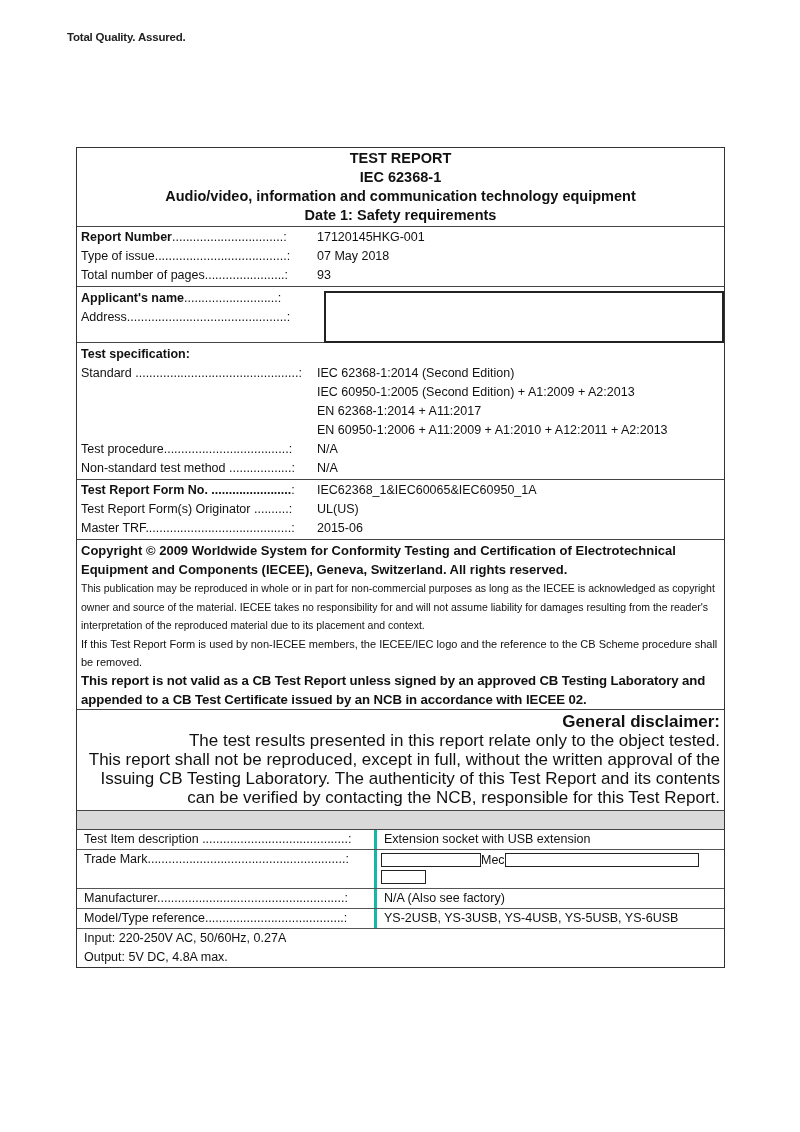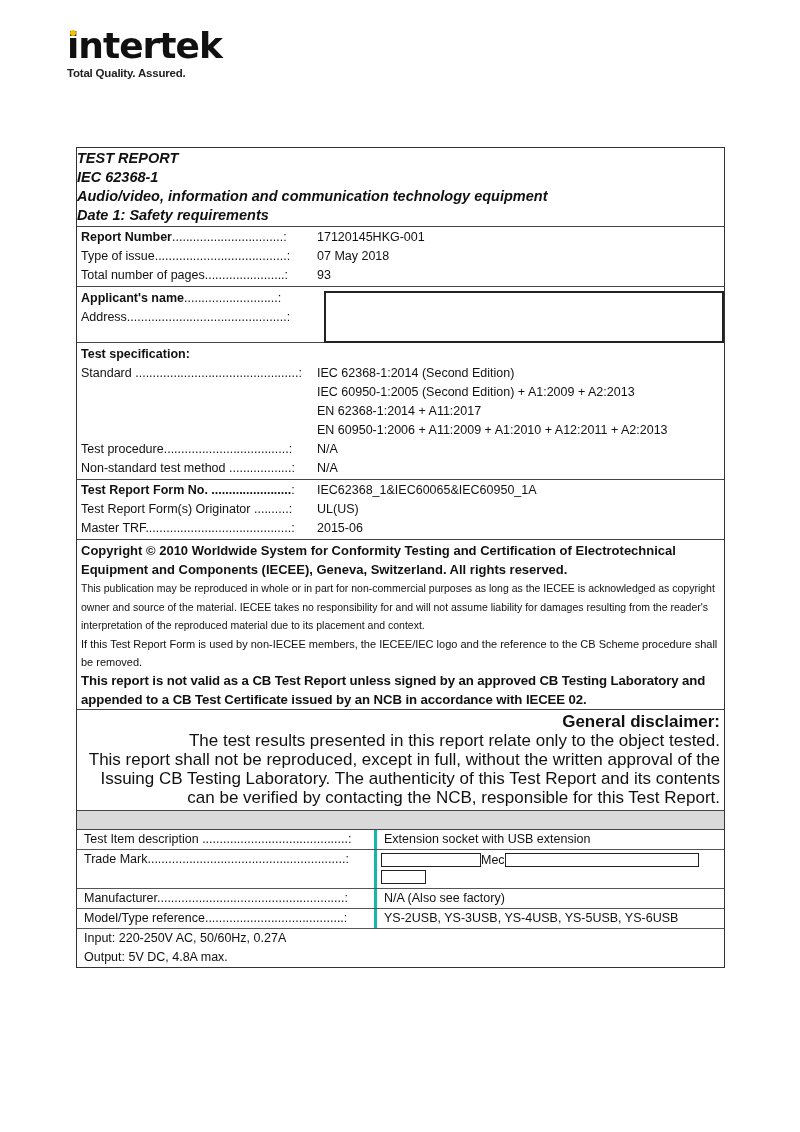--- a/index.html
+++ b/index.html
@@ -8,21 +8,21 @@
 
   .logo { position: absolute; left: 67px; top: 28px; }
   .logo-word { font-family: "DejaVu Sans", sans-serif; font-size: 36px; font-weight: bold; letter-spacing: -1px; color: #111; line-height: 36px; position: relative; }
   .logo-dot { position: absolute; left: 3px; top: 2px; width: 6px; height: 6px; border-radius: 50%; background: #f2c200; }
   .logo-tag { font-family: "Liberation Sans", sans-serif; font-size: 11.5px; font-weight: bold; color: #222; margin-top: 3px; letter-spacing: -0.2px; }
 
   .doc { position: absolute; left: 76px; top: 147px; width: 649px; border: 1.5px solid #333; }
   .sec { border-bottom: 1.5px solid #444; }
   .sec:last-child { border-bottom: none; }
 
-  .title { font-weight: bold; font-size: 14.5px; line-height: 19px; padding-top: 1px; padding-bottom: 1px; font-style: italic; }
+  .title { text-align: center; font-weight: bold; font-size: 14.5px; line-height: 19px; padding-top: 1px; padding-bottom: 1px; }
 
   .row { display: flex; font-size: 12.5px; line-height: 19px; }
   .lbl { width: 236px; padding-left: 4px; white-space: nowrap; overflow: hidden; }
   .val { padding-left: 4px; }
   .b { font-weight: bold; }
 
   .applicant { display: flex; height: 56px; padding-top: 2px; gap: 12px; }
   .applicant .labels { width: 236px; }
   .redact-box { width: 402px; height: 52px; border: 2px solid #222; margin-left: -1px; margin-top: 2px; }
 
@@ -39,24 +39,20 @@
   .ti-row { display: flex; font-size: 12.5px; line-height: 19px; border-bottom: 1px solid #555; }
   .ti-row:last-child { border-bottom: none; }
   .ti-lbl { width: 300px; padding-left: 7px; border-right: 3px solid #14b8a6; white-space: nowrap; overflow: hidden; }
   .ti-val { padding-left: 7px; flex: 1; }
   .rbox { display: inline-block; border: 1.5px solid #222; height: 14px; vertical-align: middle; }
 </style>
 </head>
 <body>
 
 <div class="logo">
-  <div class="logo-word">
-    <span class="logo-dot"></span>
-    <span>intertek</span>
-  </div>
   <div class="logo-tag">Total Quality. Assured.</div>
 </div>
 
 <div class="doc">
 
   <div class="sec title">
     <div>TEST REPORT</div>
     <div>IEC 62368-1</div>
     <div>Audio/video, information and communication technology equipment</div>
     <div>Date 1: Safety requirements</div>
@@ -121,21 +117,21 @@
       <div class="lbl"><span>Test Report Form(s) Originator</span> <span>..........</span>:</div>
       <div class="val">UL(US)</div>
     </div>
     <div class="row">
       <div class="lbl"><span>Master TRF</span><span>..........................................</span>:</div>
       <div class="val">2015-06</div>
     </div>
   </div>
 
   <div class="sec copy">
-    <div class="big">Copyright © 2010 Worldwide System for Conformity Testing and Certification of Electrotechnical Equipment and Components (IECEE), Geneva, Switzerland. All rights reserved.</div>
+    <div class="big">Copyright © 2009 Worldwide System for Conformity Testing and Certification of Electrotechnical Equipment and Components (IECEE), Geneva, Switzerland. All rights reserved.</div>
     <div class="small">This publication may be reproduced in whole or in part for non-commercial purposes as long as the IECEE is acknowledged as copyright owner and source of the material. IECEE takes no responsibility for and will not assume liability for damages resulting from the reader's interpretation of the reproduced material due to its placement and context.</div>
     <div class="mid">If this Test Report Form is used by non-IECEE members, the IECEE/IEC logo and the reference to the CB Scheme procedure shall be removed.</div>
     <div class="warn">This report is not valid as a CB Test Report unless signed by an approved CB Testing Laboratory and appended to a CB Test Certificate issued by an NCB in accordance with IECEE 02.</div>
   </div>
 
   <div class="sec disc">
     <div class="b">General disclaimer:</div>
     <div>The test results presented in this report relate only to the object tested.</div>
     <div>This report shall not be reproduced, except in full, without the written approval of the Issuing CB Testing Laboratory. The authenticity of this Test Report and its contents can be verified by contacting the NCB, responsible for this Test Report.</div>
   </div>

